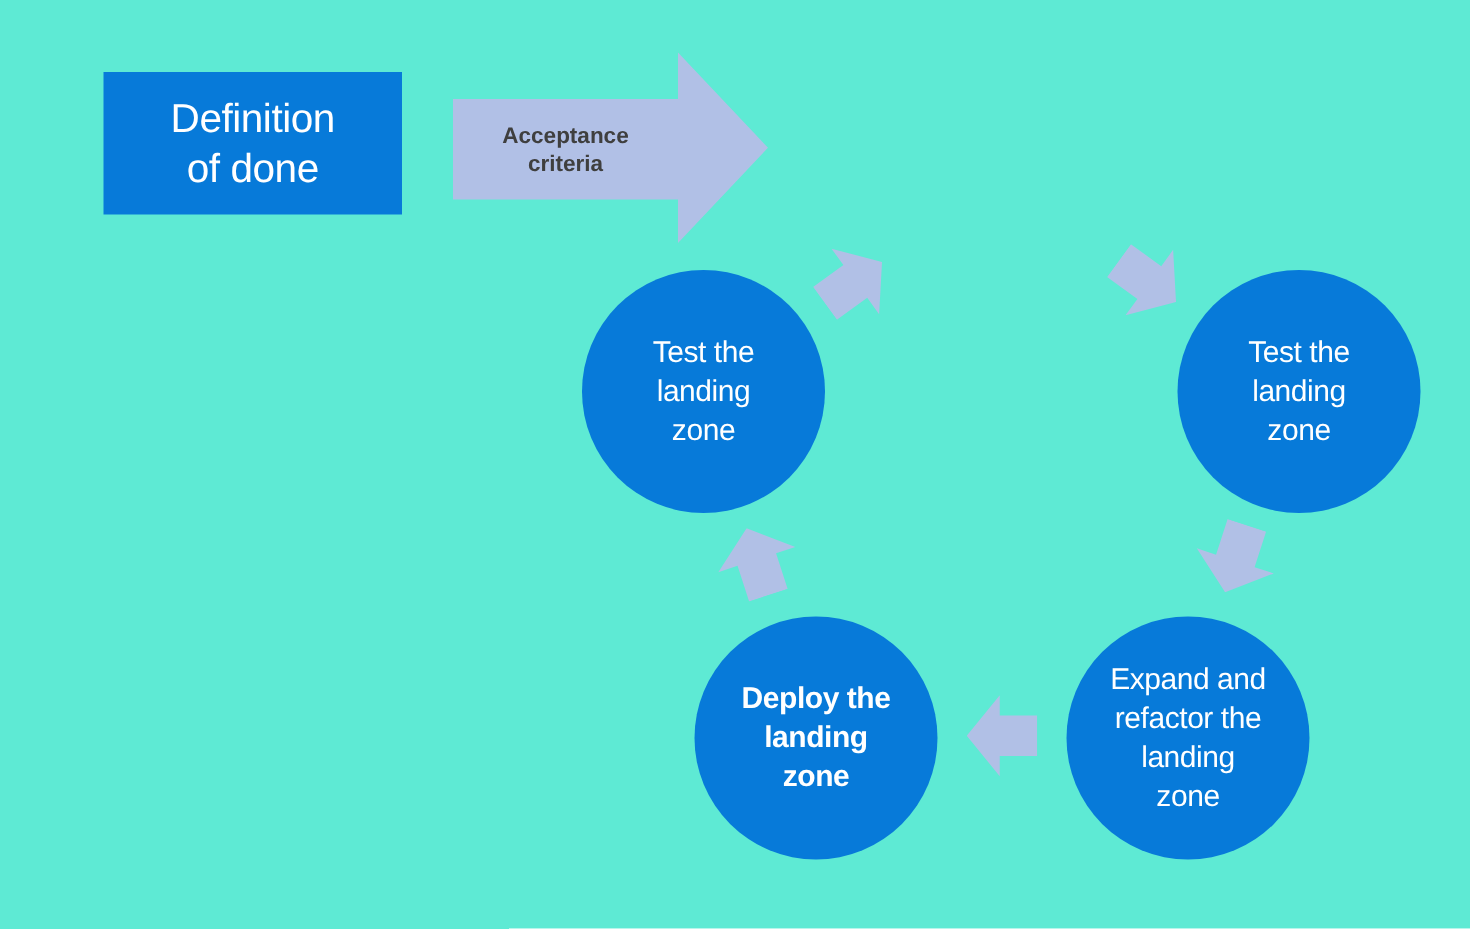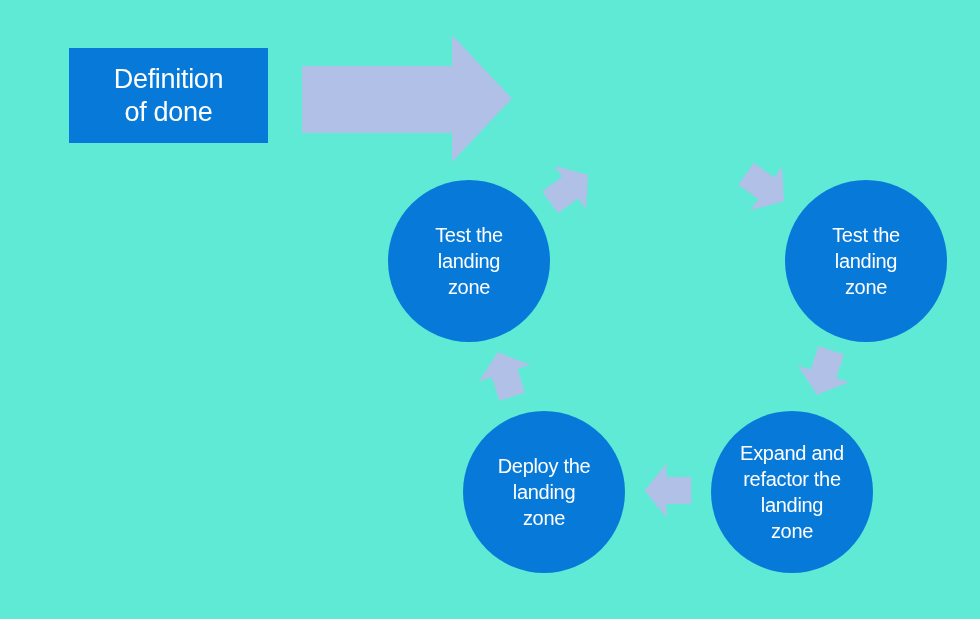--- a/index.html
+++ b/index.html
@@ -72,21 +72,21 @@
     justify-content: center;
     text-align: center;
     font-size: 20px;
     line-height: 26px;
     letter-spacing: -0.3px;
     white-space: pre-line;
   }
   .node-create        { left: 587px; top: 36px; }
   .node-test-right    { left: 785px; top: 180px; }
   .node-expand        { left: 711px; top: 411px; }
-  .node-deploy        { left: 463px; top: 411px; }
+  .node-deploy        { left: 463px; top: 411px; font-weight: bold; }
   .node-test-left     { left: 388px; top: 180px; }
 
   .cycle-arrow {
     position: absolute;
     width: 54px;
     height: 47px;
   }
   .cycle-arrow svg { display: block; width: 54px; height: 47px; }
   .cycle-arrow polygon { fill: var(--arrow-light-blue, #b1c0e6); }
 
@@ -102,20 +102,22 @@
 <div class="canvas">
 
   <div class="defbox">
     <span>Definition
 of done</span>
   </div>
 
   <svg class="accept-arrow" viewBox="0 0 210 127" aria-hidden="true">
     <polygon points="0,31 150,31 150,0 210,63.5 150,127 150,98 0,98"></polygon>
   </svg>
+  <div class="accept-label">Acceptance
+criteria</div>
 
 
   <div class="node node-test-right">
     <span>Test the
 landing
 zone</span>
   </div>
 
   <div class="node node-expand">
     <span>Expand and

